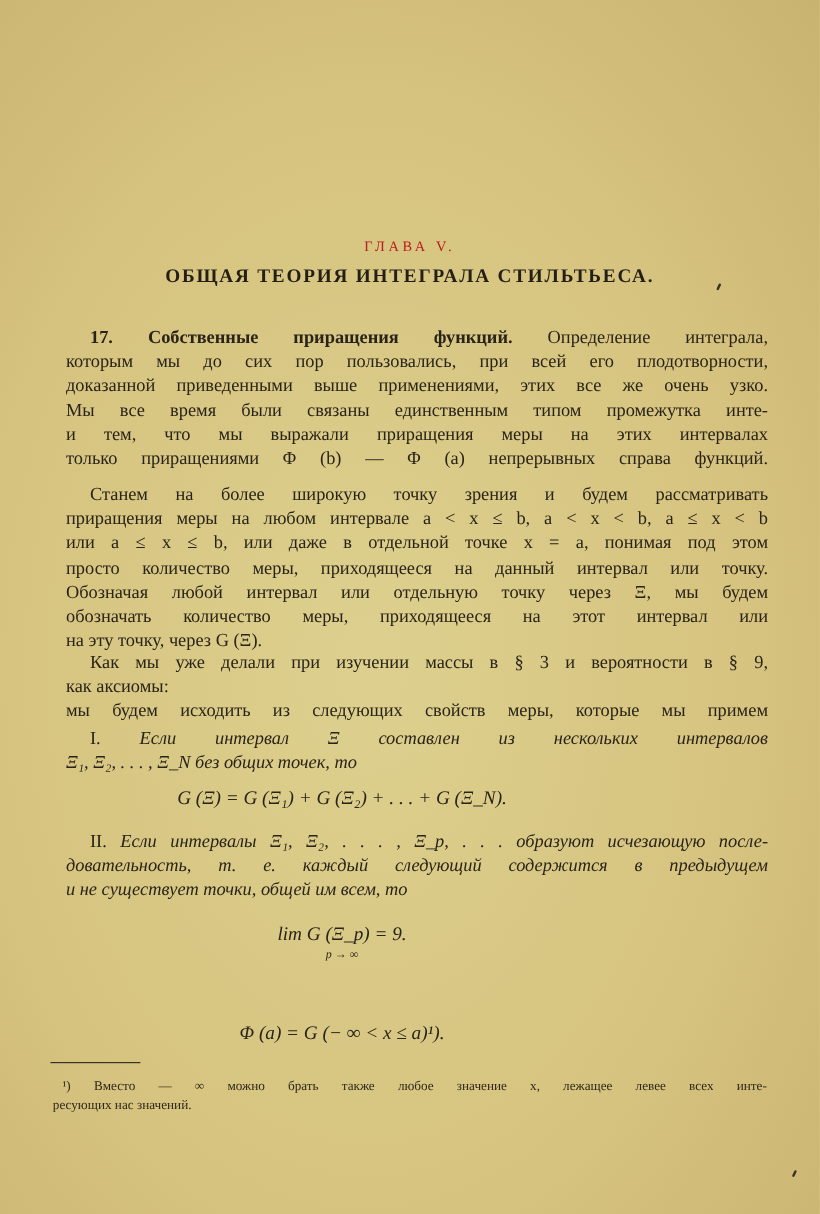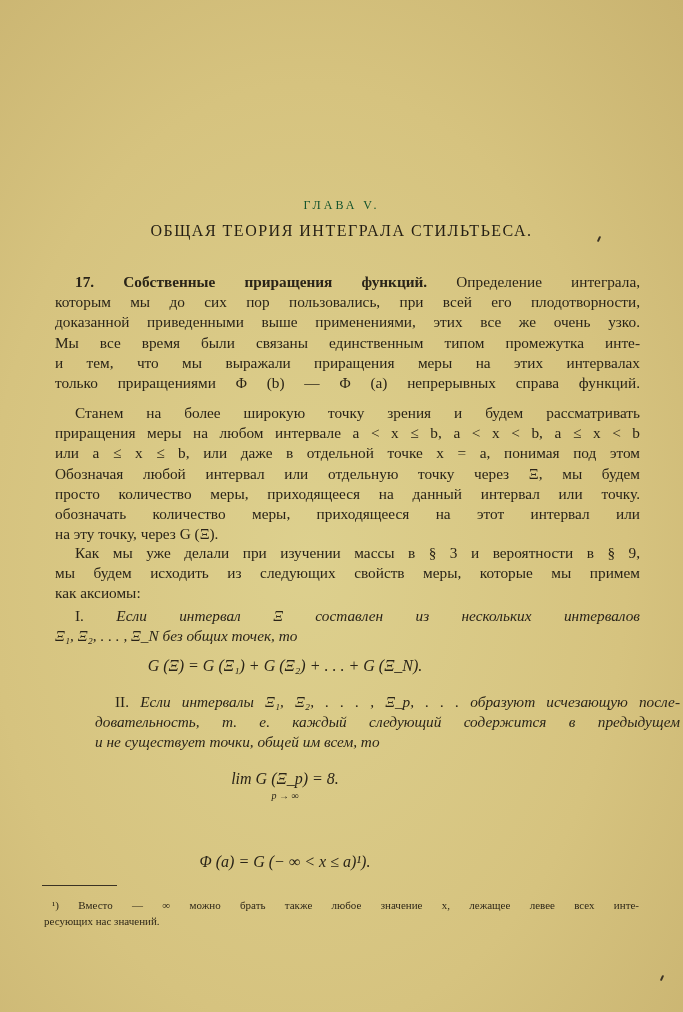--- a/index.html
+++ b/index.html
@@ -7,25 +7,25 @@
     width: 683px; height: 1012px; overflow: hidden;
     background: #d9c785;
     background-image: radial-gradient(ellipse at 45% 55%, #ddd08e 0%, #d6c37f 60%, #c9b370 100%);
     font-family: "Liberation Serif", "DejaVu Serif", serif;
     color: #2a2418;
     position: relative;
   }
   .page { position: absolute; left: 0; top: 0; width: 683px; height: 1012px; }
   .chapter {
     position: absolute; top: 198px; left: 0; width: 683px; text-align: center;
-    font-size: 12px; letter-spacing: 3px; color: #14532d;
+    font-size: 12px; letter-spacing: 3px; color: #b91c1c;
   }
   .title {
     position: absolute; top: 222px; left: 0; width: 683px; text-align: center;
-    font-size: 16px; font-weight: normal; letter-spacing: 1.5px; color: #241e14;
+    font-size: 16px; font-weight: bold; letter-spacing: 1.5px; color: #241e14;
   }
   .body {
     position: absolute; left: 55px; width: 585px;
     font-size: 15.3px; line-height: 20.2px; text-align: justify;
     font-family: "Liberation Serif", serif;
   }
   .line { display: block; text-align: justify; text-align-last: justify; white-space: nowrap; }
   .line.last { text-align-last: left; }
   .ind { padding-left: 20px; }
   .b { font-weight: bold; }
@@ -59,51 +59,51 @@
     <span class="line">доказанной приведенными выше применениями, этих все же очень узко.</span>
     <span class="line">Мы все время были связаны единственным типом промежутка инте-</span>
     <span class="line">и тем, что мы выражали приращения меры на этих интервалах</span>
     <span class="line">только приращениями Φ (b) — Φ (a) непрерывных справа функций.</span>
   </div>
 
   <div class="body" style="top:403px;">
     <span class="line ind">Станем на более широкую точку зрения и будем рассматривать</span>
     <span class="line">приращения меры на любом интервале a &lt; x ≤ b, a &lt; x &lt; b, a ≤ x &lt; b</span>
     <span class="line">или a ≤ x ≤ b, или даже в отдельной точке x = a, понимая под этом</span>
+    <span class="line">просто количество меры, приходящееся на данный интервал или точку.</span>
     <span class="line">Обозначая любой интервал или отдельную точку через Ξ, мы будем</span>
-    <span class="line">просто количество меры, приходящееся на данный интервал или точку.</span>
     <span class="line">обозначать количество меры, приходящееся на этот интервал или</span>
     <span class="line last">на эту точку, через G (Ξ).</span>
   </div>
 
   <div class="body" style="top:543px;">
     <span class="line ind">Как мы уже делали при изучении массы в § 3 и вероятности в § 9,</span>
+    <span class="line last">как аксиомы:</span>
     <span class="line">мы будем исходить из следующих свойств меры, которые мы примем</span>
-    <span class="line last">как аксиомы:</span>
   </div>
 
   <div class="body" style="top:606px;">
     <span class="line ind">
       <span>I.</span>
       <span class="i">Если интервал Ξ составлен из нескольких интервалов</span>
     </span>
     <span class="line last i">Ξ₁, Ξ₂, . . . , Ξ_N без общих точек, то</span>
   </div>
   <div class="formula" style="top:657px;">G (Ξ) = G (Ξ₁) + G (Ξ₂) + . . . + G (Ξ_N).</div>
 
-  <div class="body" style="top:692px;margin-left:40px;">
+  <div class="body" style="top:692px;">
     <span class="line ind">
       <span>II.</span>
       <span class="i">Если интервалы Ξ₁, Ξ₂, . . . , Ξ_p, . . . образуют исчезающую после-</span>
     </span>
     <span class="line i">довательность, т. е. каждый следующий содержится в предыдущем</span>
     <span class="line last i">и не существует точки, общей им всем, то</span>
   </div>
   <div class="formula" style="top:770px;">
-    <span>lim G (Ξ_p) = 8.</span>
+    <span>lim G (Ξ_p) = 9.</span>
   </div>
   <div class="formula" style="top:790px; font-size:10px;">p → ∞</div>
 
   <div class="formula" style="top:853px;">Φ (a) = G (− ∞ &lt; x ≤ a)¹).</div>
 
   <div class="footnote-rule"></div>
   <div class="footnote">
     <span class="line" style="padding-left:8px;">
       <span>¹)</span>
       <span>Вместо — ∞ можно брать также любое значение x, лежащее левее всех инте-</span>

